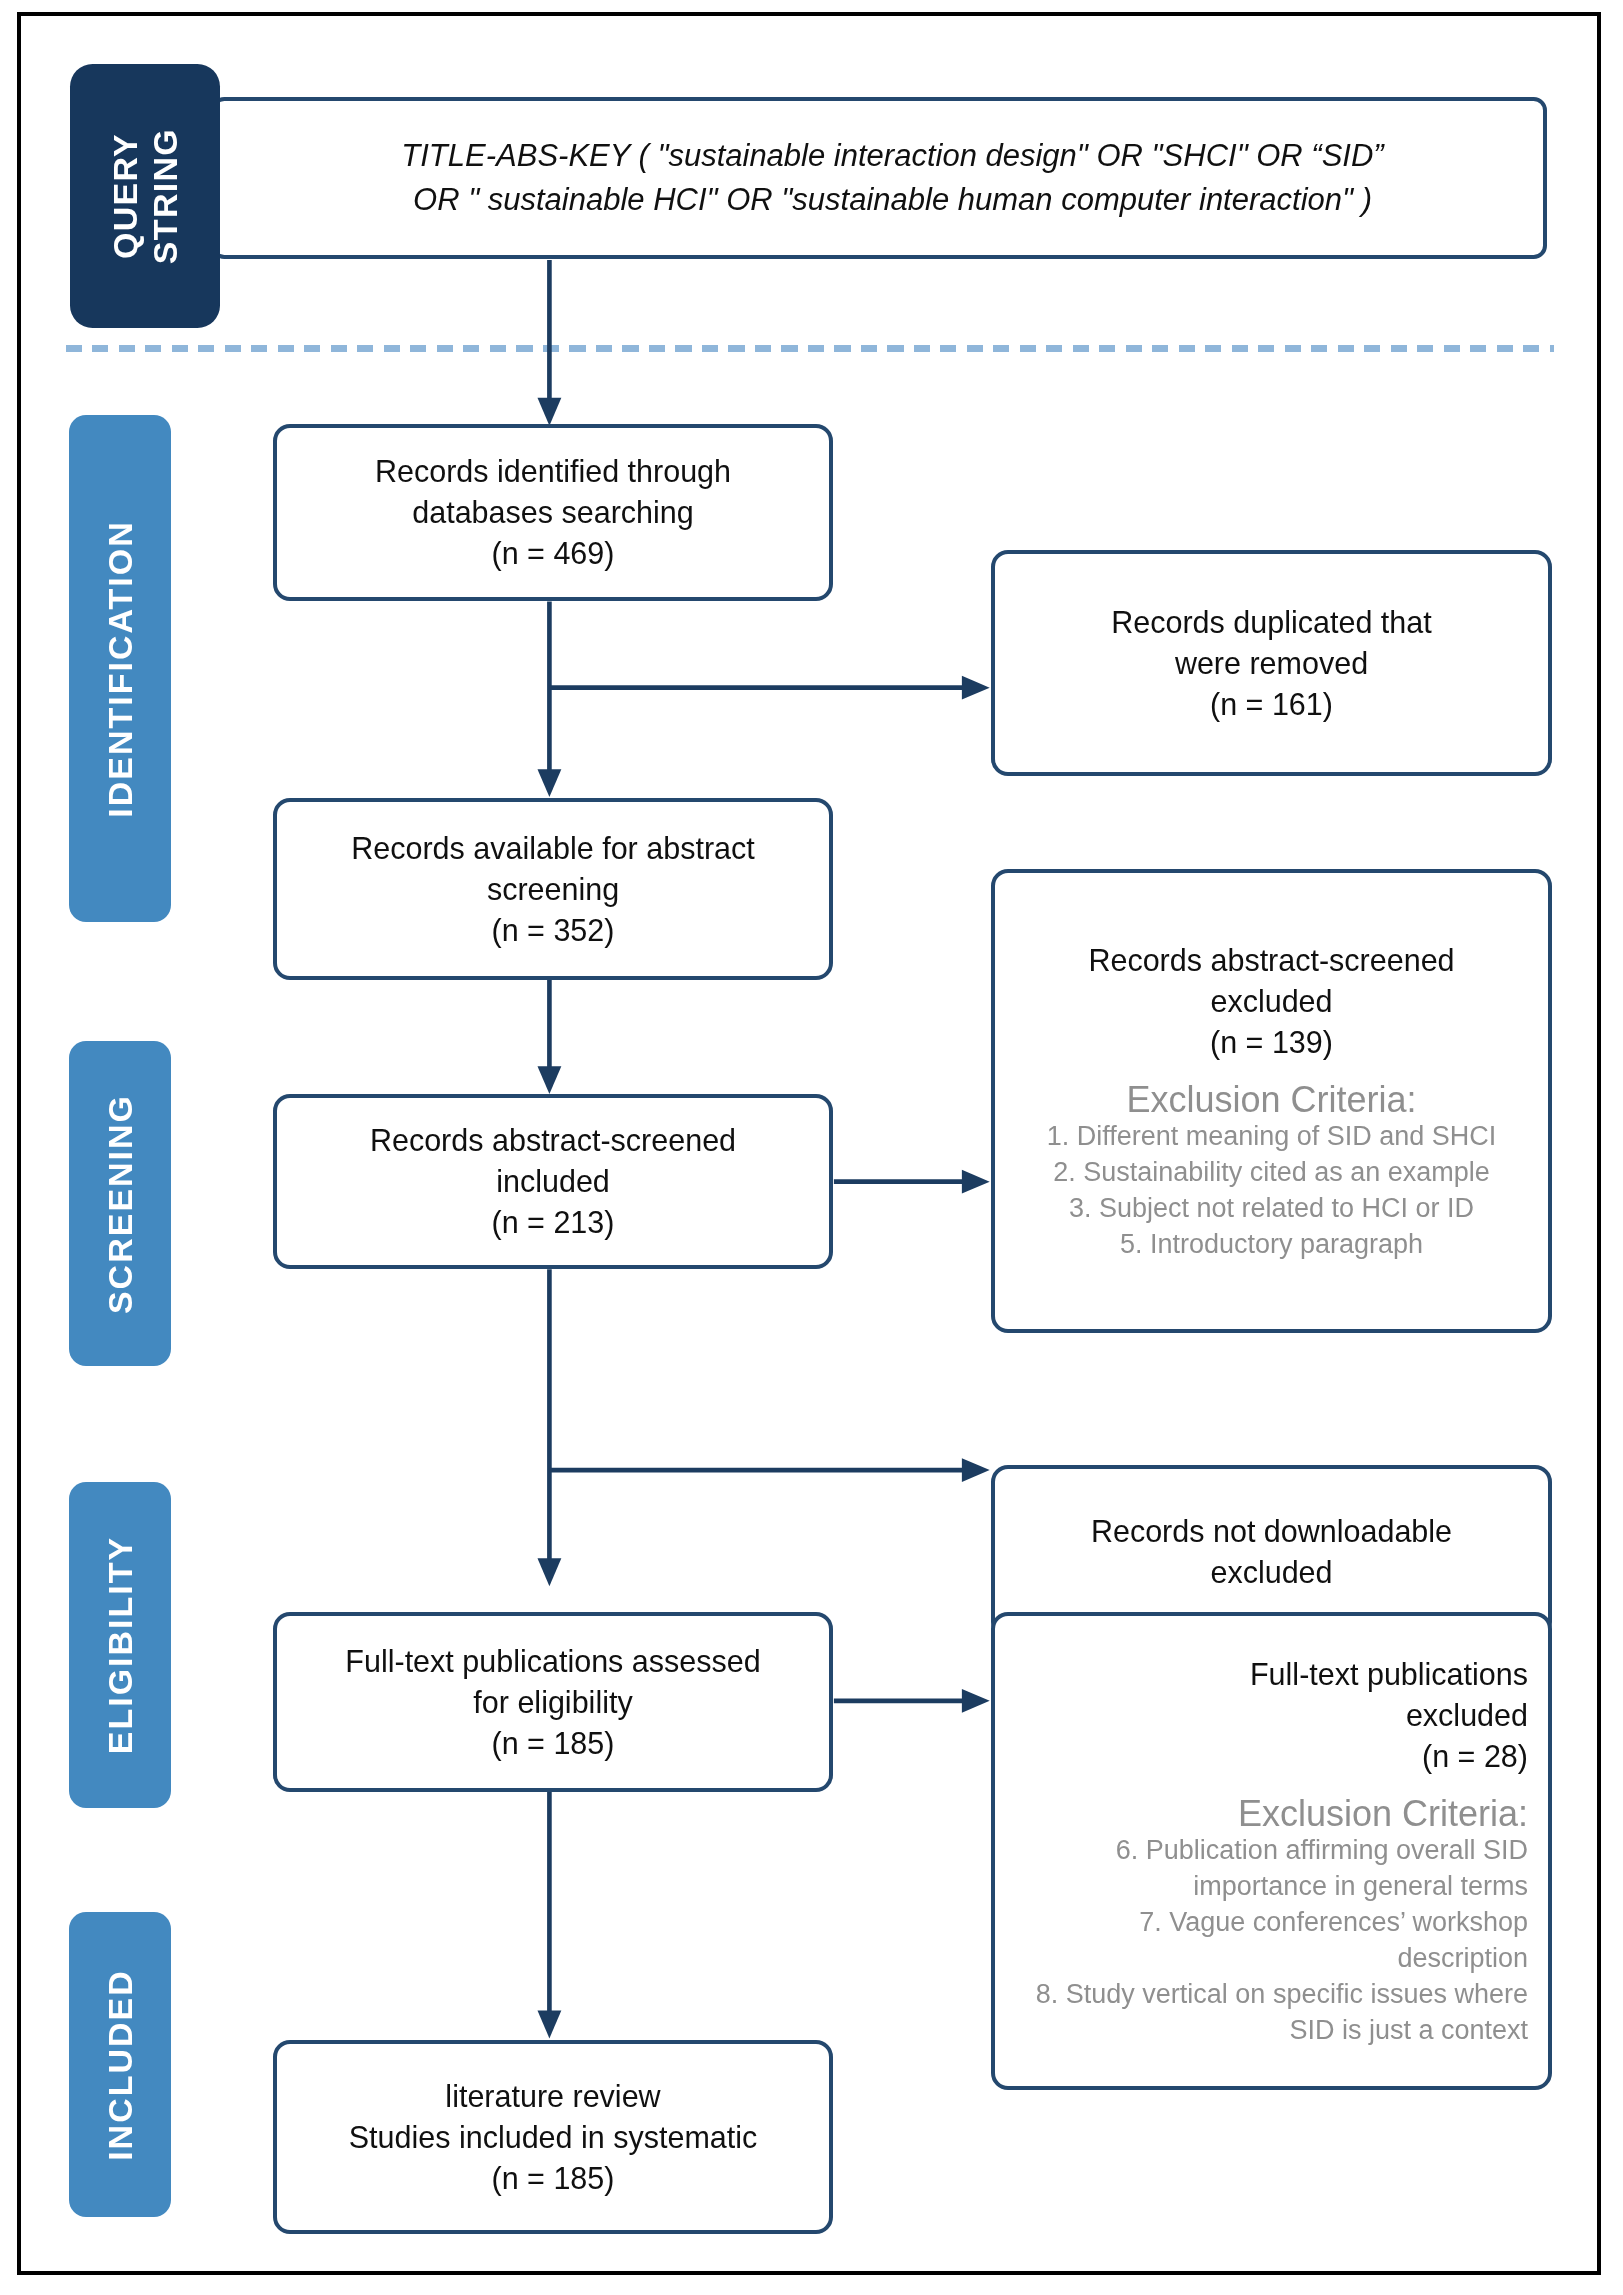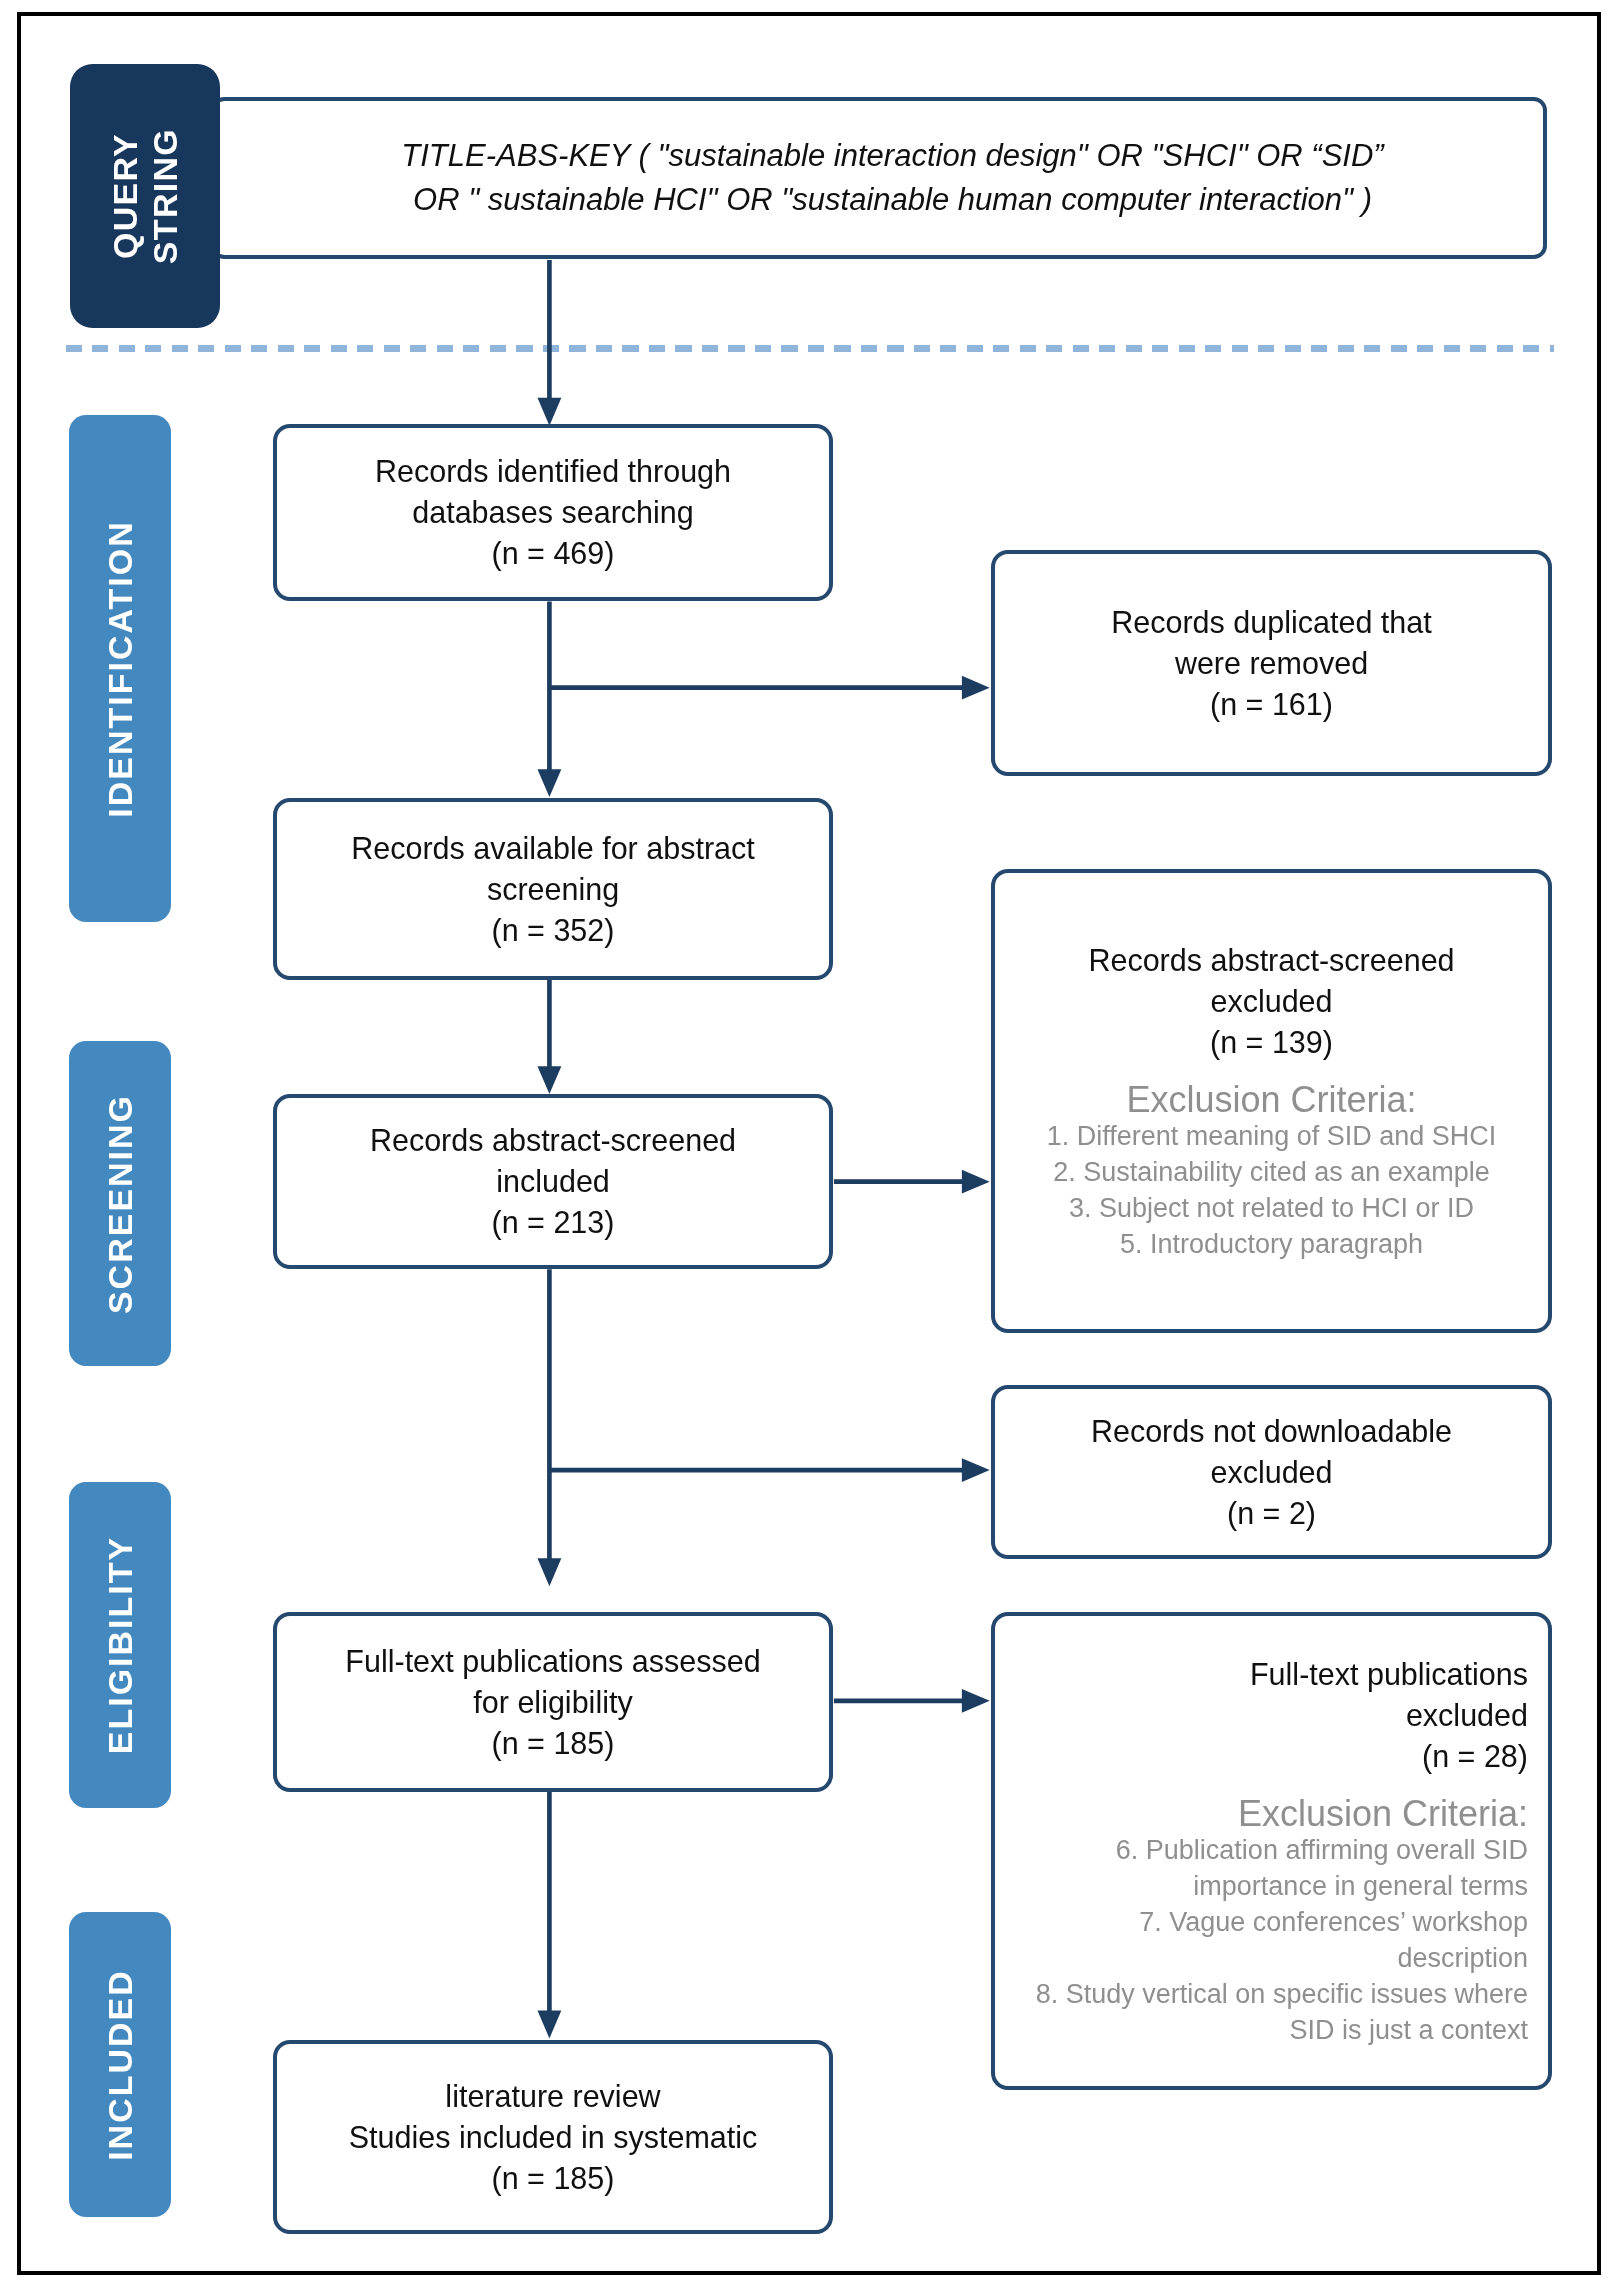--- a/index.html
+++ b/index.html
@@ -69,21 +69,21 @@
   }
   .maincol{left:273px;width:560px;}
   .sidecol{left:991px;width:561px;}
   #box-identified{top:424px;height:177px;}
   #box-abstract-available{top:798px;height:182px;}
   #box-abstract-included{top:1094px;height:175px;}
   #box-fulltext-assessed{top:1612px;height:180px;}
   #box-final-included{top:2040px;height:194px;}
   #side-duplicates{top:550px;height:226px;}
   #side-abstract-excluded{top:869px;height:464px;}
-  #side-not-downloadable{top:1385px;height:174px;}
+  #side-not-downloadable{top:1465px;height:174px;}
   #side-fulltext-excluded{top:1612px;height:478px;text-align:right;}
 
   .criteria{
     margin-top:18.6px;font-size:27px;line-height:36px;color:#8f8f8f;
   }
   .criteria-heading{font-size:36px;line-height:36px;color:#8f8f8f;}
 
   
   #arrows{left:0;top:0;width:1624px;height:2295px;pointer-events:none;z-index:1;}
 </style>
@@ -202,21 +202,20 @@
         <div>3. Subject not related to HCI or ID</div>
         <div>5. Introductory paragraph</div>
       </div>
   </div>
 </div>
 
 <div id="side-not-downloadable" class="abs flowbox sidecol">
   <div>
       <div>Records not downloadable</div>
       <div>excluded</div>
-      <div>(n = 2)</div>
     </div>
 </div>
 
 <div id="side-fulltext-excluded" class="abs flowbox sidecol">
   <div>
       <div>Full-text publications</div>
       <div>excluded</div>
       <div>(n = 28)</div>
     </div>
   <div class="criteria">

